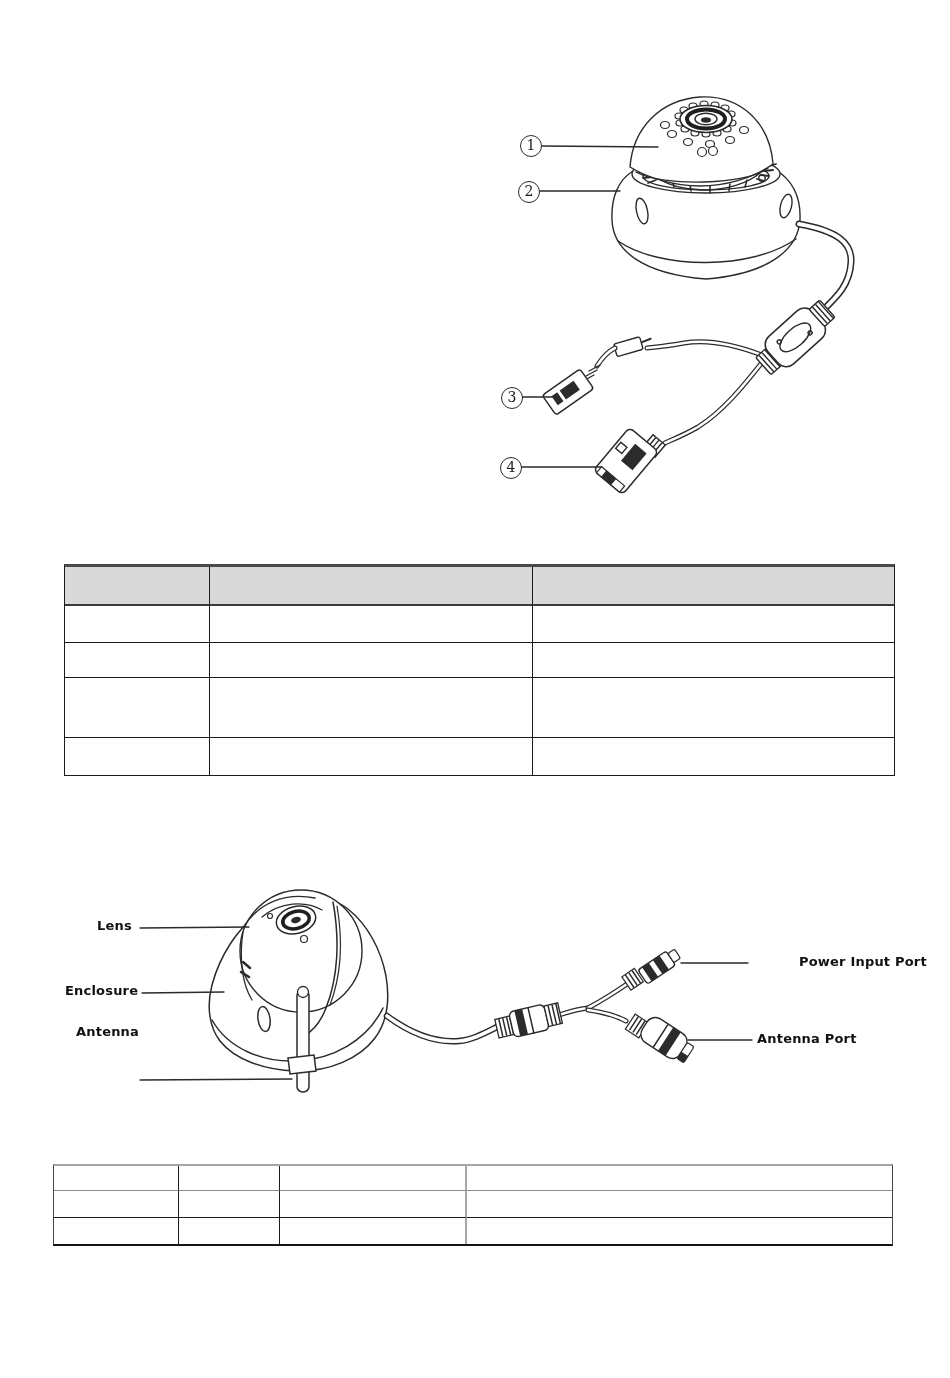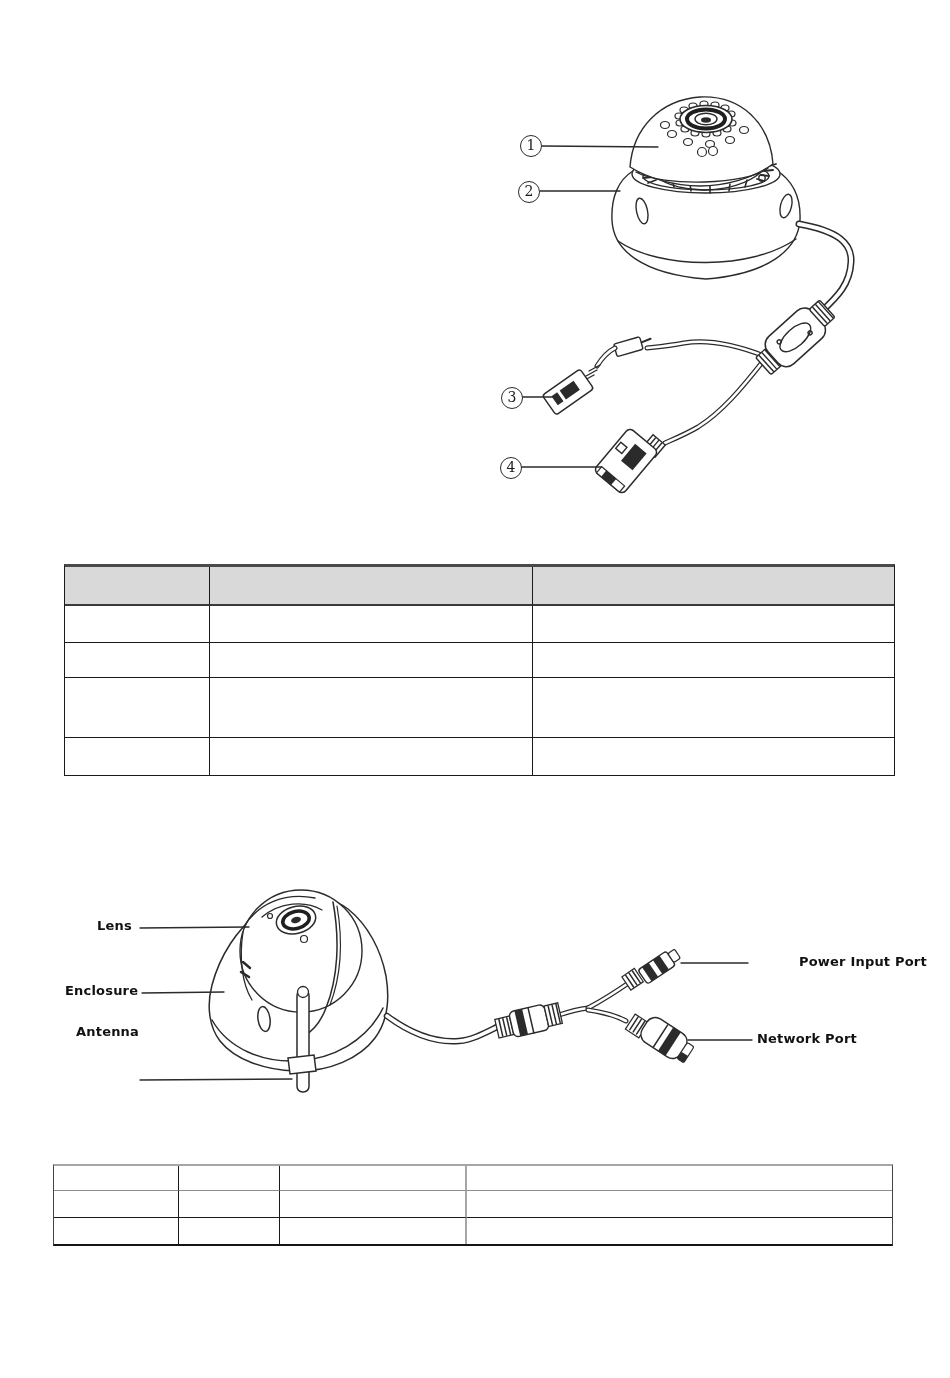--- a/index.html
+++ b/index.html
@@ -315,21 +315,21 @@
 
     <div class="cell lastrow"></div>
     <div class="cell lastrow"></div>
     <div class="cell lastcol lastrow"></div>
   </div>
 
   <div class="fig-label" style="left:97px;top:918px;">Lens</div>
   <div class="fig-label" style="left:65px;top:983px;">Enclosure</div>
   <div class="fig-label" style="left:76px;top:1024px;">Antenna</div>
   <div class="fig-label" style="left:753px;top:954px;margin-left:46px;">Power Input Port</div>
-  <div class="fig-label" style="left:757px;top:1031px;">Network Port</div>
+  <div class="fig-label" style="left:757px;top:1031px;">Antenna Port</div>
 
   <div class="t2">
     <div class="cell row0"></div>
     <div class="cell row0"></div>
     <div class="cell row0 col2"></div>
     <div class="cell row0 lastcol"></div>
 
     <div class="cell"></div>
     <div class="cell"></div>
     <div class="cell col2"></div>

